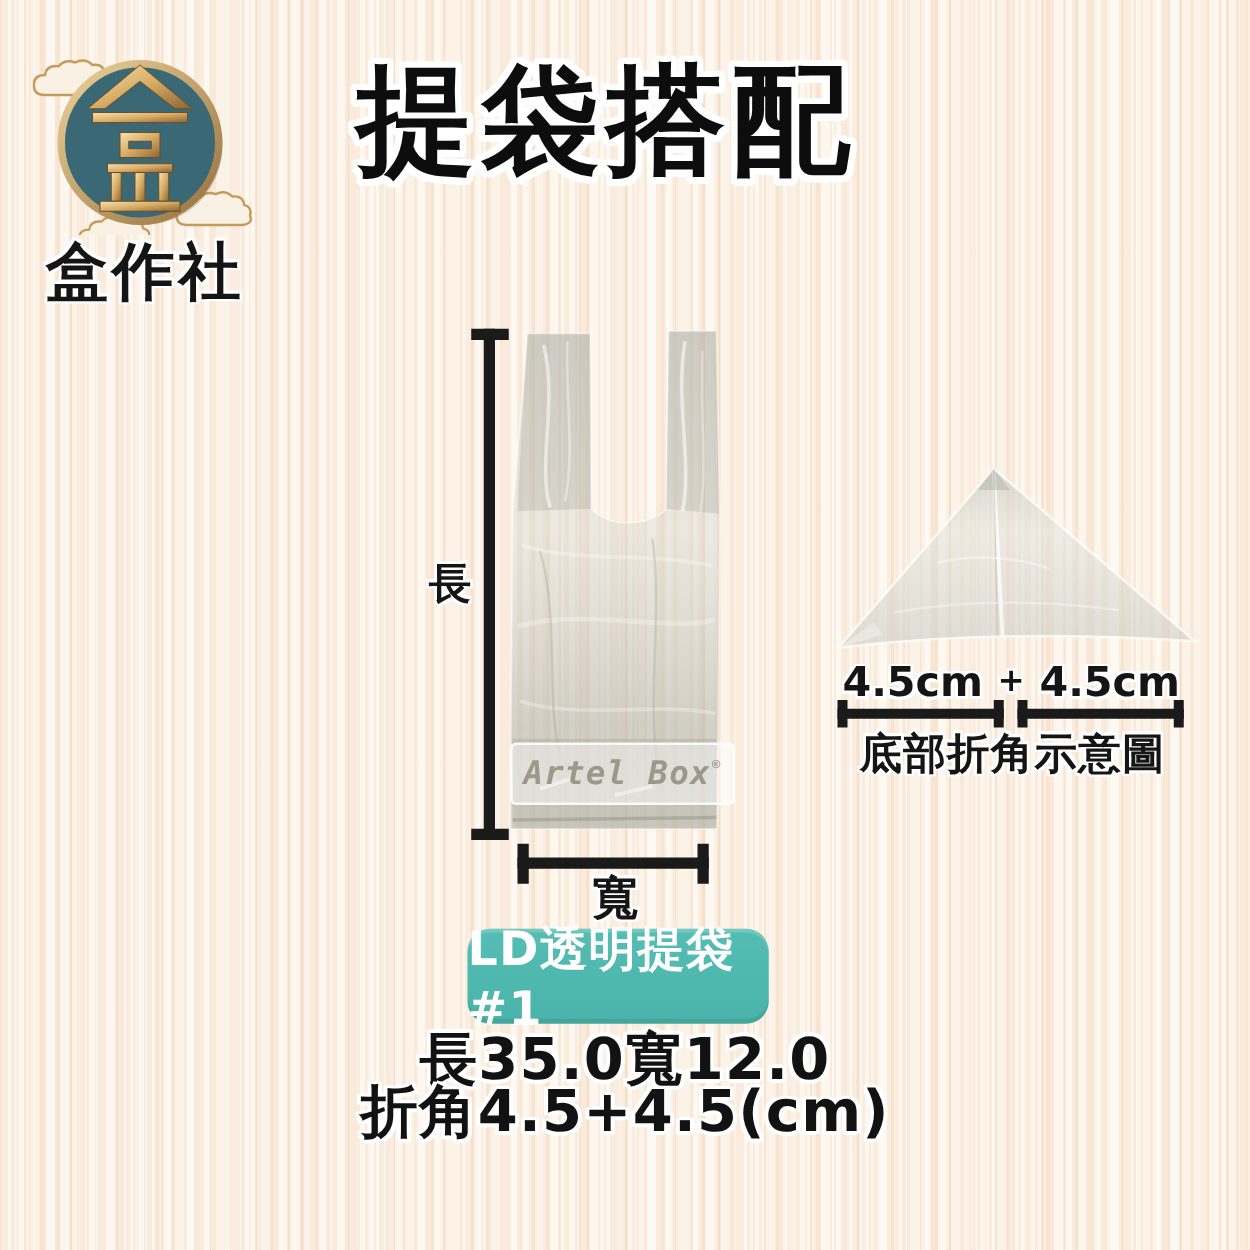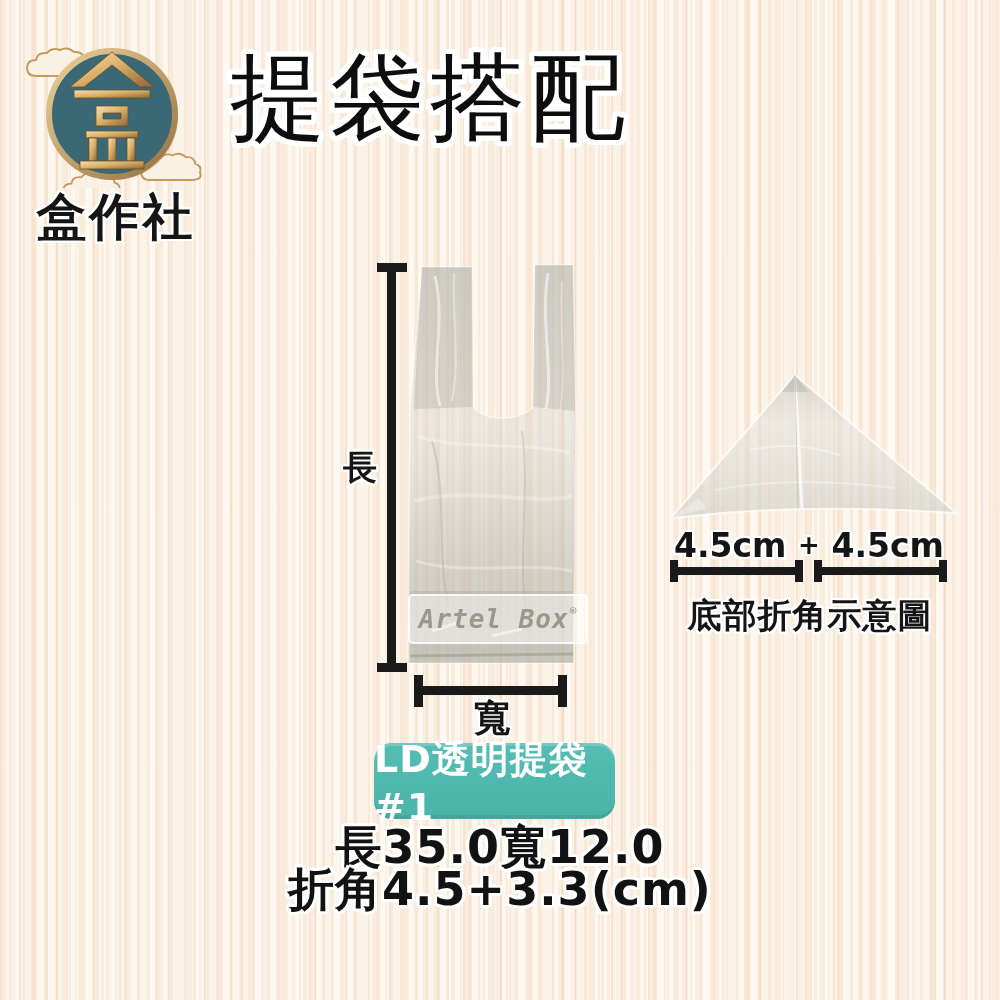--- a/index.html
+++ b/index.html
@@ -10,34 +10,34 @@
     background:
       repeating-linear-gradient(90deg, rgba(238,196,160,0.22) 0 2px, rgba(255,255,255,0) 2px 9px, rgba(244,210,182,0.30) 9px 12px, rgba(255,255,255,0) 12px 23px),
       repeating-linear-gradient(90deg, rgba(249,231,214,0.65) 0 4px, rgba(240,204,170,0.26) 4px 6px, rgba(253,248,241,0.75) 6px 13px, rgba(246,219,194,0.28) 13px 15px, rgba(255,255,255,0) 15px 31px),
       repeating-linear-gradient(90deg, #fdf8f1 0 7px, #f8ecdd 7px 11px, #fdf7ef 11px 19px, #f6e4d0 19px 21px, #fbf3e8 21px 37px);
   }
   .abs{position:absolute;}
   
   .outline2{color:#151515;text-shadow:2px 0 0 #fff,-2px 0 0 #fff,0 2px 0 #fff,0 -2px 0 #fff,2px 2px 0 #fff,-2px 2px 0 #fff,2px -2px 0 #fff,-2px -2px 0 #fff;}
   .outline3{color:#121212;text-shadow:3px 0 0 #fff,-3px 0 0 #fff,0 3px 0 #fff,0 -3px 0 #fff,2px 2px 0 #fff,-2px 2px 0 #fff,2px -2px 0 #fff,-2px -2px 0 #fff,3px 2px 0 #fff,-3px 2px 0 #fff,3px -2px 0 #fff,-3px -2px 0 #fff;}
   .outline5{color:#0d0d0d;text-shadow:5px 0 0 #fff,-5px 0 0 #fff,0 5px 0 #fff,0 -5px 0 #fff,4px 4px 0 #fff,-4px 4px 0 #fff,4px -4px 0 #fff,-4px -4px 0 #fff,3px 5px 0 #fff,-3px 5px 0 #fff,3px -5px 0 #fff,-3px -5px 0 #fff,5px 3px 0 #fff,-5px 3px 0 #fff,5px -3px 0 #fff,-5px -3px 0 #fff;}
-  .title{left:230px;top:50px;width:510px;text-align:left;font-size:95px;font-weight:normal;letter-spacing:5px;line-height:1;white-space:nowrap;}
+  .title{left:230px;top:50px;width:510px;text-align:center;font-size:95px;font-weight:bold;letter-spacing:5px;line-height:1;white-space:nowrap;}
   .brand-name{left:18px;top:192px;width:196px;text-align:center;font-size:50px;font-weight:bold;letter-spacing:3px;line-height:1;}
   
   .dim{background:#1a1a1a;}
   .dim-label{font-weight:bold;line-height:1;text-align:center;}
   .len-label{left:338px;top:450px;width:44px;font-size:34px;}
   .wid-label{left:462px;top:700px;width:60px;font-size:37px;}
   .hbar{position:absolute;background:#1a1a1a;height:8px;}
   .hbar .cap{position:absolute;background:#1a1a1a;width:8px;height:22px;top:-7px;}
   .cap.l{left:0;} .cap.r{right:0;}
   
   .measure-row{left:666px;top:529px;width:286px;display:flex;justify-content:space-between;align-items:flex-start;padding:0 8px;font-size:33px;font-weight:bold;line-height:1;}
   .measure-row .plus{font-size:26px;padding-top:3px;}
-  .corner-caption{left:655px;top:586px;width:310px;text-align:center;font-size:34px;font-weight:bold;letter-spacing:1px;line-height:1;margin-top:12px;}
+  .corner-caption{left:655px;top:586px;width:310px;text-align:center;font-size:34px;font-weight:bold;letter-spacing:1px;line-height:1;}
   
   .badge{
     left:374px;top:743px;width:241px;height:76px;border-radius:18px;
     background:linear-gradient(#55bdb3,#4ab4aa);
     display:flex;align-items:center;justify-content:center;
     color:#ffffff;font-size:38px;font-weight:bold;letter-spacing:1px;
     box-shadow:inset 0 3px 0 rgba(255,255,255,0.18), inset 0 -4px 0 rgba(0,0,0,0.07);
   }
   .spec{text-align:center;font-weight:bold;font-size:46px;line-height:1;letter-spacing:1px;white-space:nowrap;}
   .spec1{left:250px;top:824px;width:500px;}
@@ -169,15 +169,15 @@
   <div class="hbar" style="left:814px;top:567px;width:133px;">
     <i class="cap l"></i>
     <i class="cap r"></i>
   </div>
 
   <div class="abs corner-caption outline2">底部折角示意圖</div>
 
   <div class="abs badge">LD透明提袋#1</div>
 
   <div class="abs spec spec1 outline3">長35.0寬12.0</div>
-  <div class="abs spec spec2 outline3">折角4.5+3.3(cm)</div>
+  <div class="abs spec spec2 outline3">折角4.5+4.5(cm)</div>
 
 </div>
 
 </body></html>

